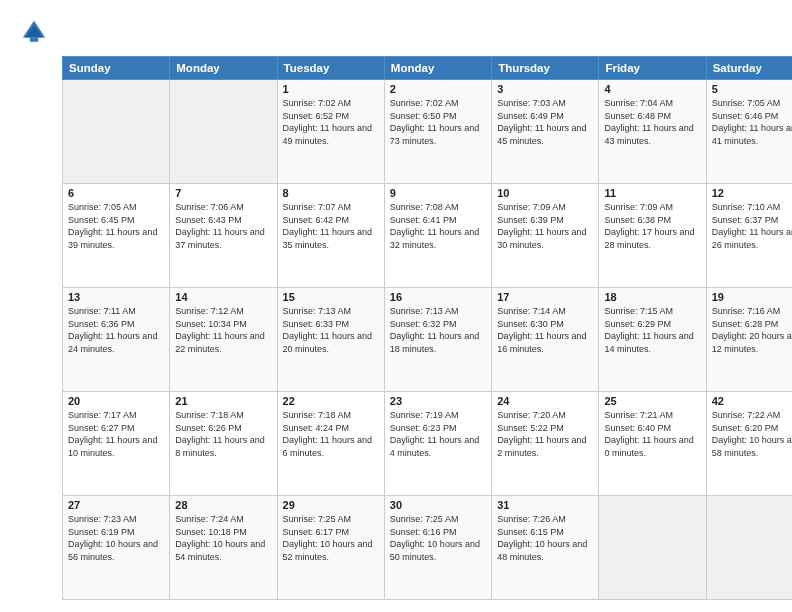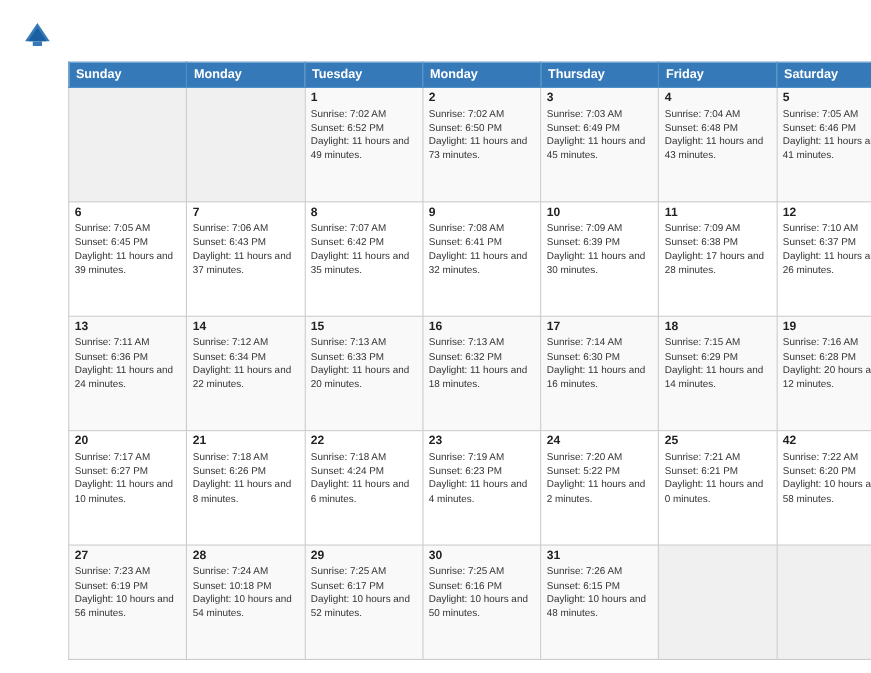--- a/index.html
+++ b/index.html
@@ -244,21 +244,21 @@
         <div class="day-info">
           <span>Sunrise: 7:11 AM</span><br>
           <span>Sunset: 6:36 PM</span><br>
           <span>Daylight: 11 hours and 24 minutes.</span>
         </div>
       </td>
           <td>
         <span class="day-num">14</span>
         <div class="day-info">
           <span>Sunrise: 7:12 AM</span><br>
-          <span>Sunset: 6:34 PM</span><br>
+          <span>Sunset: 10:34 PM</span><br>
           <span>Daylight: 11 hours and 22 minutes.</span>
         </div>
       </td>
           <td>
         <span class="day-num">15</span>
         <div class="day-info">
           <span>Sunrise: 7:13 AM</span><br>
           <span>Sunset: 6:33 PM</span><br>
           <span>Daylight: 11 hours and 20 minutes.</span>
         </div>
@@ -334,21 +334,21 @@
         <div class="day-info">
           <span>Sunrise: 7:20 AM</span><br>
           <span>Sunset: 5:22 PM</span><br>
           <span>Daylight: 11 hours and 2 minutes.</span>
         </div>
       </td>
           <td>
         <span class="day-num">25</span>
         <div class="day-info">
           <span>Sunrise: 7:21 AM</span><br>
-          <span>Sunset: 6:21 PM</span><br>
+          <span>Sunset: 6:40 PM</span><br>
           <span>Daylight: 11 hours and 0 minutes.</span>
         </div>
       </td>
           <td>
         <span class="day-num">42</span>
         <div class="day-info">
           <span>Sunrise: 7:22 AM</span><br>
           <span>Sunset: 6:20 PM</span><br>
           <span>Daylight: 10 hours and 58 minutes.</span>
         </div>

